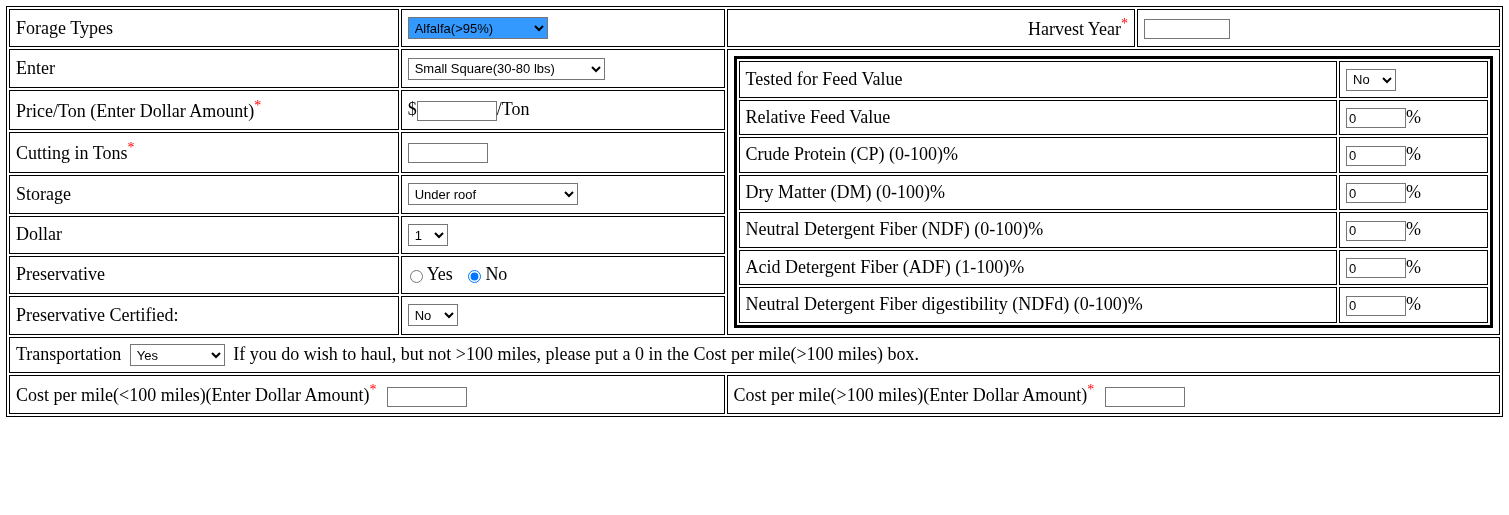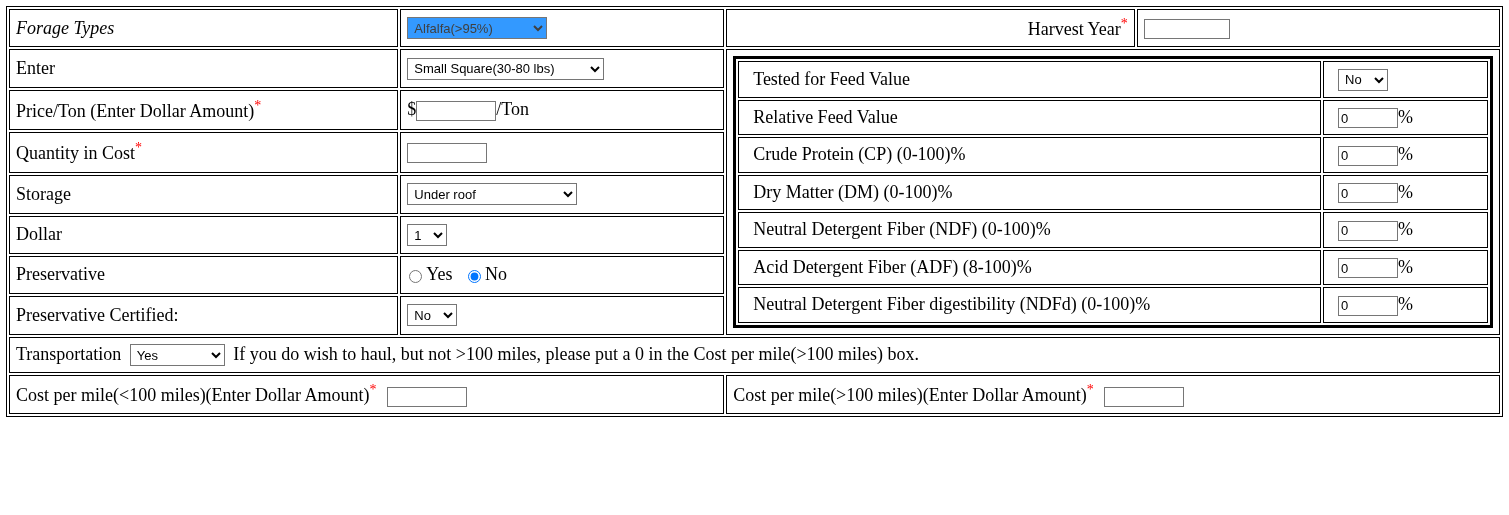--- a/index.html
+++ b/index.html
@@ -21,21 +21,21 @@
     vertical-align: middle;
   }
   table.inner {
     border-collapse: separate;
     border-spacing: 2px;
     border: 3px solid #000;
     width: 100%;
   }
   table.inner > tbody > tr > td {
     border: 1px solid #000;
-    padding: 6px 14px;
+    padding: 6px 6px;
     vertical-align: middle;
   }
   .req {
     color: red;
     font-size: 14px;
     vertical-align: super;
   }
   select, input[type="text"] {
     font-family: Arial, sans-serif;
     font-size: 13px;
@@ -43,36 +43,36 @@
     border: 1px solid #767676;
     background: #fff;
     height: 20px;
     box-sizing: border-box;
   }
   select {
     height: 22px;
   }
   select.highlighted {
     background: #3399ff;
-    color: #404040;
+    color: #000000;
   }
   input[type="radio"] {
     margin: 0 4px 0 2px;
     vertical-align: middle;
   }
   .num {
     width: 60px;
   }
   .short {
     width: 80px;
   }
   .mid {
     width: 86px;
   }
-  td.col-label { width: 386px; font-style: italic; }
+  td.col-label { width: 386px; }
   td.col-input { width: 314px; }
   td.col-rlabel { width: 406px; text-align: right; }
   td.col-rinput { width: 358px; }
   td.nopad { padding: 2px; }
 </style>
 </head>
 <body>
 
 <table class="outer">
 <tbody>
@@ -120,21 +120,21 @@
           </tr>
           <tr>
             <td>Dry Matter (DM) (0-100)%</td>
             <td><input type="text" class="num" value="0" style=""><span>%</span></td>
           </tr>
           <tr>
             <td>Neutral Detergent Fiber (NDF) (0-100)%</td>
             <td><input type="text" class="num" value="0" style=""><span>%</span></td>
           </tr>
           <tr>
-            <td>Acid Detergent Fiber (ADF) (8-100)%</td>
+            <td>Acid Detergent Fiber (ADF) (1-100)%</td>
             <td><input type="text" class="num" value="0" style=""><span>%</span></td>
           </tr>
           <tr>
             <td>Neutral Detergent Fiber digestibility (NDFd) (0-100)%</td>
             <td><input type="text" class="num" value="0" style=""><span>%</span></td>
           </tr>
         </tbody>
       </table>
     </td>
   </tr>
@@ -143,21 +143,21 @@
     <td>
       <span>Price/Ton (Enter Dollar Amount)</span><span class="req">*</span>
     </td>
     <td>
       <span>$</span><input type="text" class="short" value="" style=""><span>/Ton</span>
     </td>
   </tr>
 
   <tr>
     <td>
-      <span>Quantity in Cost</span><span class="req">*</span>
+      <span>Cutting in Tons</span><span class="req">*</span>
     </td>
     <td>
       <input type="text" class="short" value="" style="">
     </td>
   </tr>
 
   <tr>
     <td>Storage</td>
     <td>
       <select style="width:170px">

